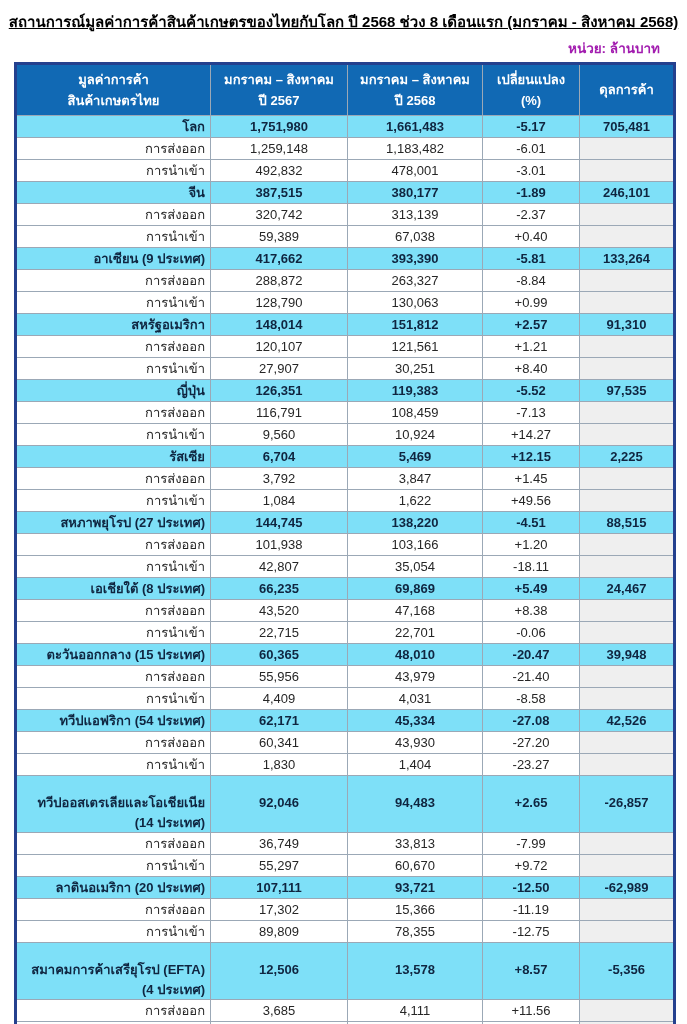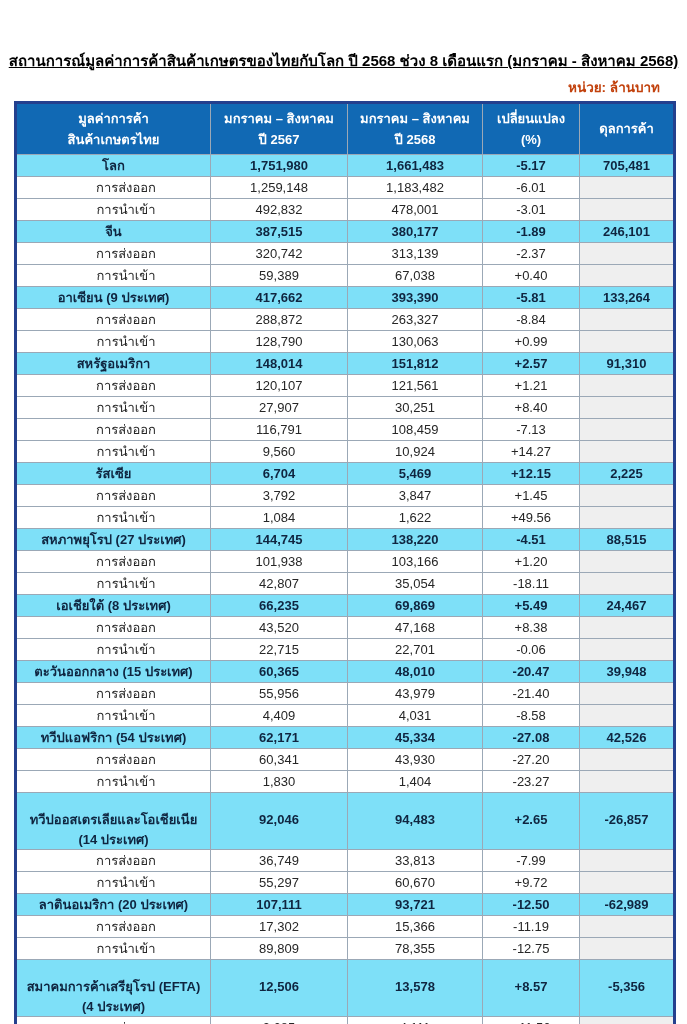--- a/index.html
+++ b/index.html
@@ -25,29 +25,28 @@
     position: relative;
     overflow: hidden;
   }
   .title {
     padding-top: 10px;
     text-align: center;
     font-size: 15px;
     font-weight: bold;
     text-decoration: underline;
     color: #000;
-    margin-top: 39px;
   }
   .unit {
     text-align: right;
     padding-right: 27px;
     margin-top: 3px;
     font-size: 13.5px;
     font-weight: bold;
-    color: #c2410c;
+    color: #a21caf;
   }
   table.trade {
     width: 659px;
     margin: 3px 14px 0 14px;
     border-collapse: collapse;
     table-layout: fixed;
     border: 3px solid var(--border-outer);
   }
   table.trade th, table.trade td {
     border: 1px solid var(--border-inner);
@@ -77,21 +76,21 @@
     font-weight: bold;
     height: 21.5px;
   }
   tr.sub td {
     background: #FFFFFF;
     color: var(--sub-text);
     font-weight: normal;
     height: 21.5px;
   }
   tr.sub td.balance { background: var(--balance-empty-bg); }
-  td.lbl { text-align: center; margin-left: 46px; }
+  td.lbl { text-align: right; margin-left: 46px; }
   tr.sub td.lbl { padding-left: 30px; }
   td.num { text-align: center; }
   tr.tall td { height: 43px; vertical-align: top; padding-top: 17px; line-height: 1.5; }
   .source {
     margin: 5px 0 0 14px;
     font-size: 11.5px;
     font-weight: bold;
     color: #1a1a1a;
   }
 </style>
@@ -213,20 +212,27 @@
           <td class="num">+1.21</td>
           <td class="num balance"></td>
         </tr>
         <tr class="sub">
           <td class="lbl">การนำเข้า</td>
           <td class="num">27,907</td>
           <td class="num">30,251</td>
           <td class="num">+8.40</td>
           <td class="num balance"></td>
         </tr>
+        <tr class="region">
+          <td class="lbl">ญี่ปุ่น</td>
+          <td class="num">126,351</td>
+          <td class="num">119,383</td>
+          <td class="num">-5.52</td>
+          <td class="num balance">97,535</td>
+        </tr>
         <tr class="sub">
           <td class="lbl">การส่งออก</td>
           <td class="num">116,791</td>
           <td class="num">108,459</td>
           <td class="num">-7.13</td>
           <td class="num balance"></td>
         </tr>
         <tr class="sub">
           <td class="lbl">การนำเข้า</td>
           <td class="num">9,560</td>

